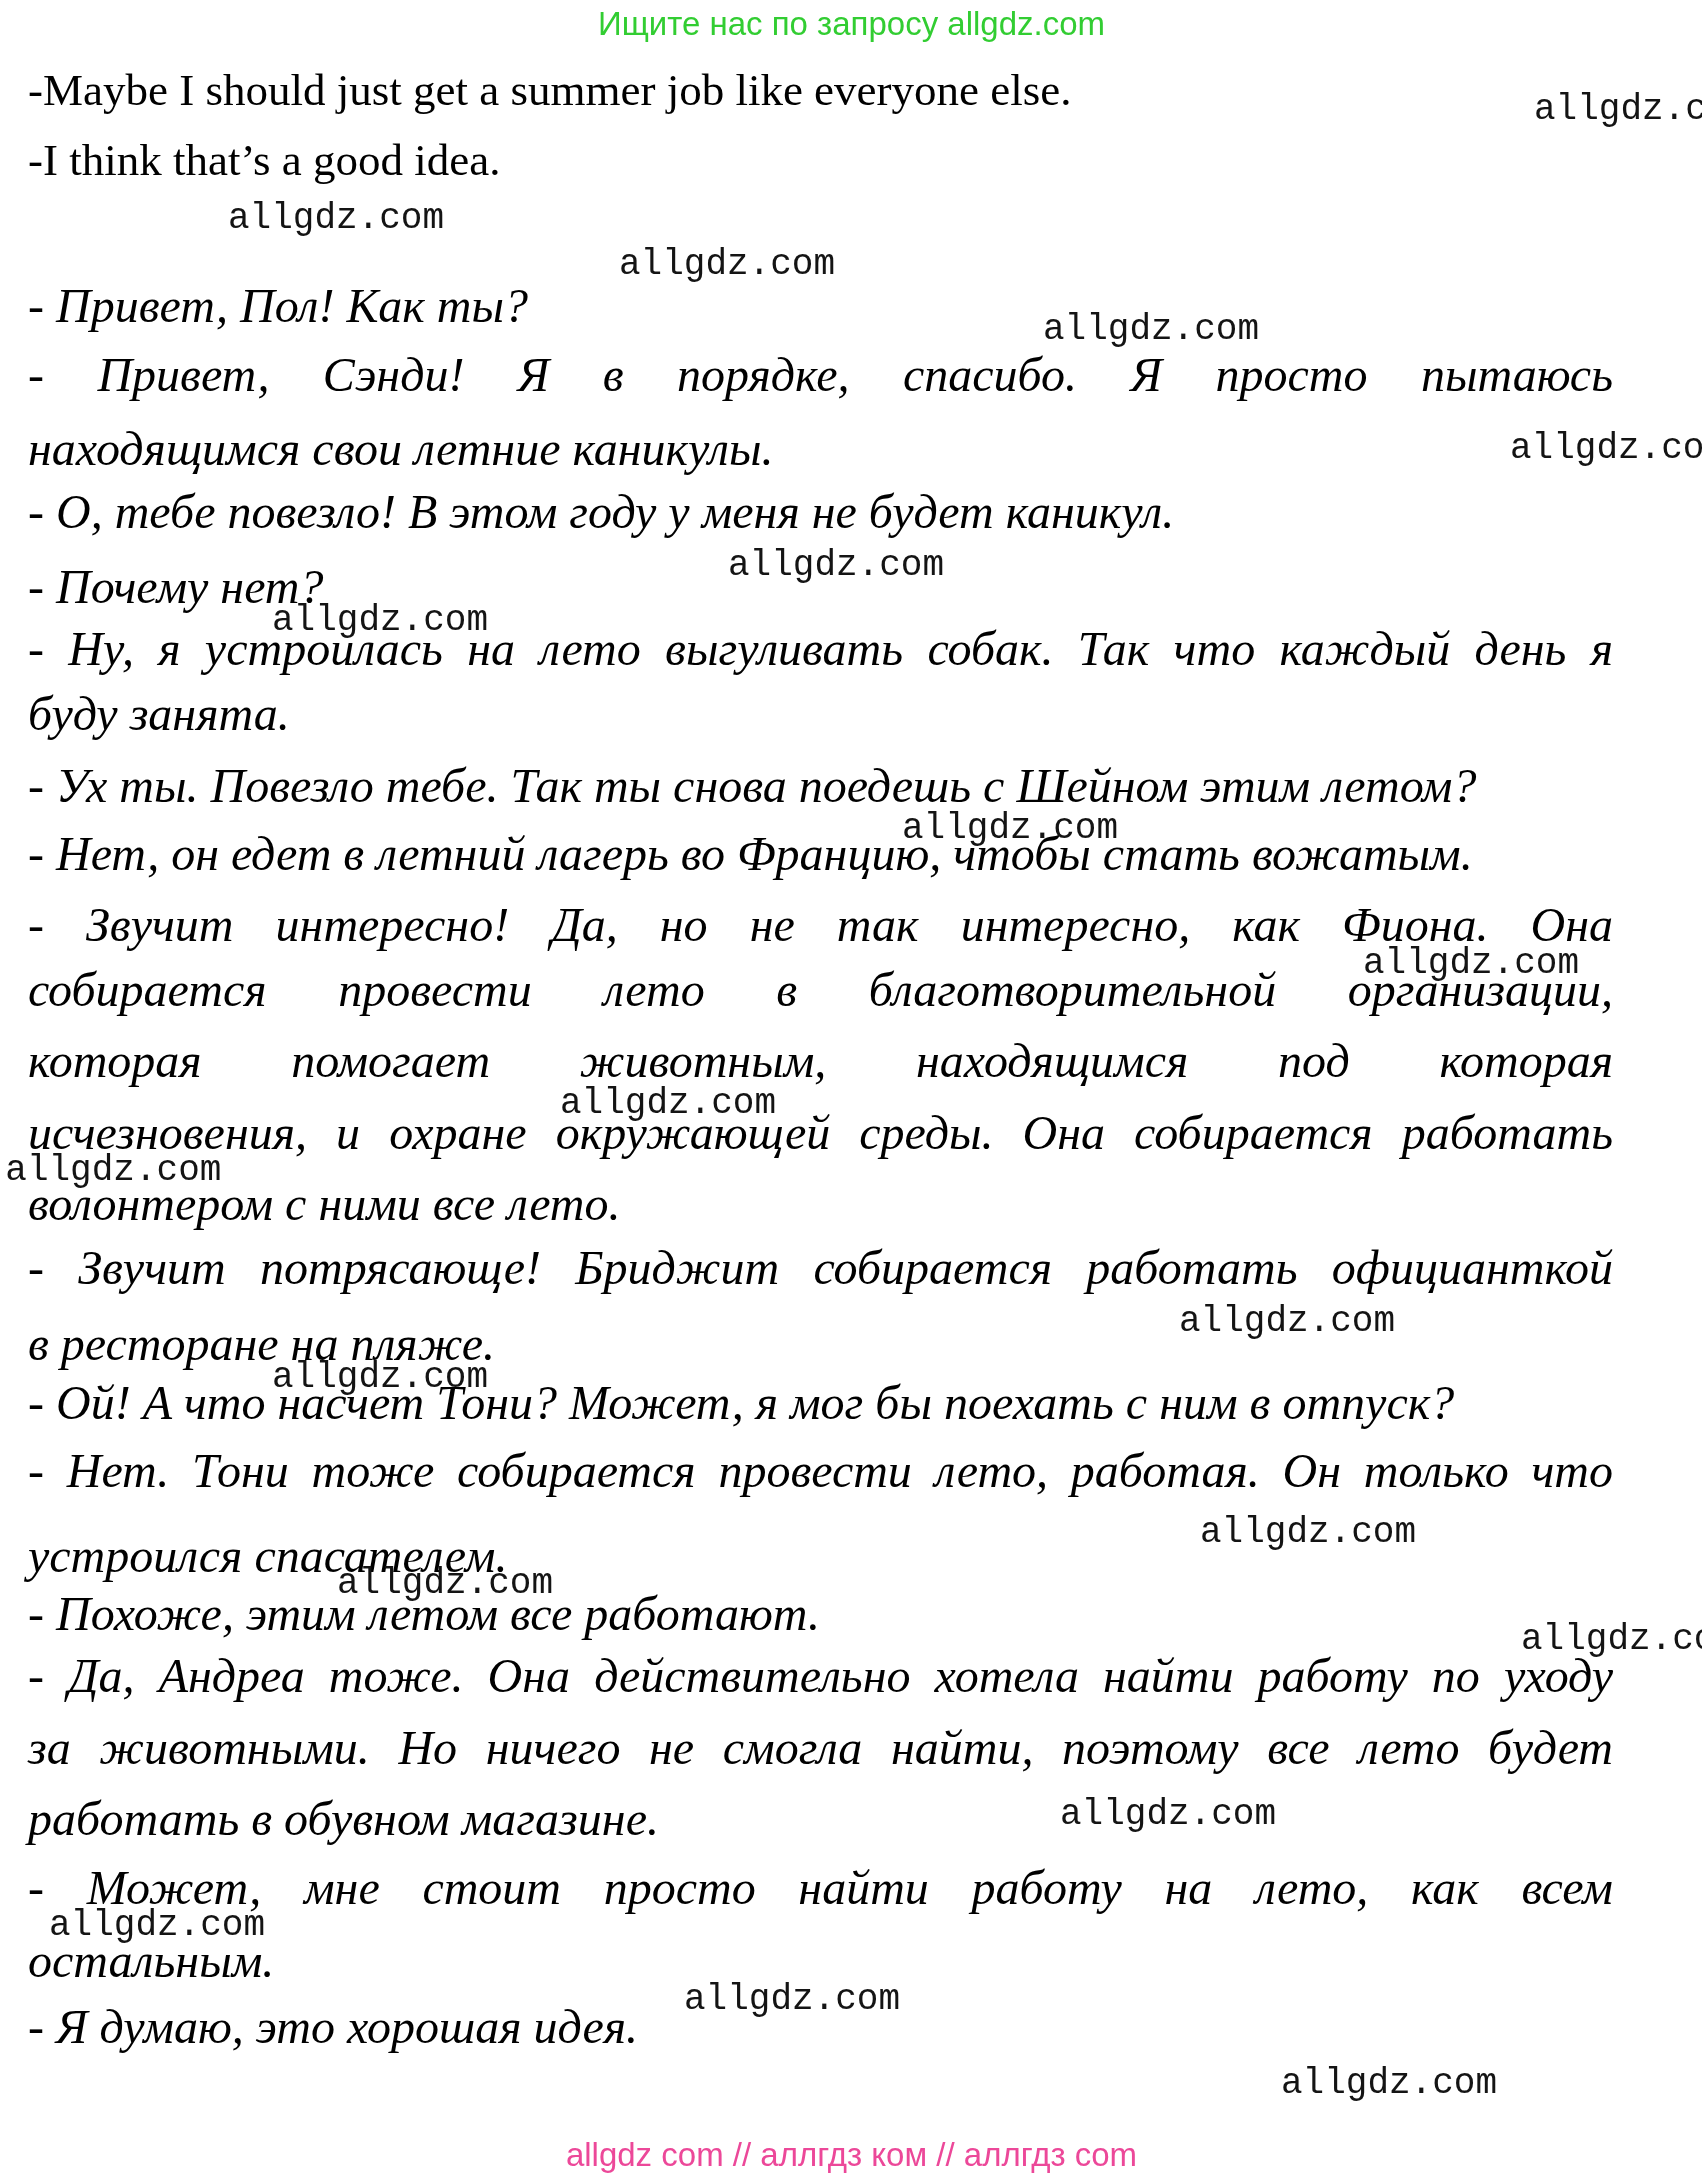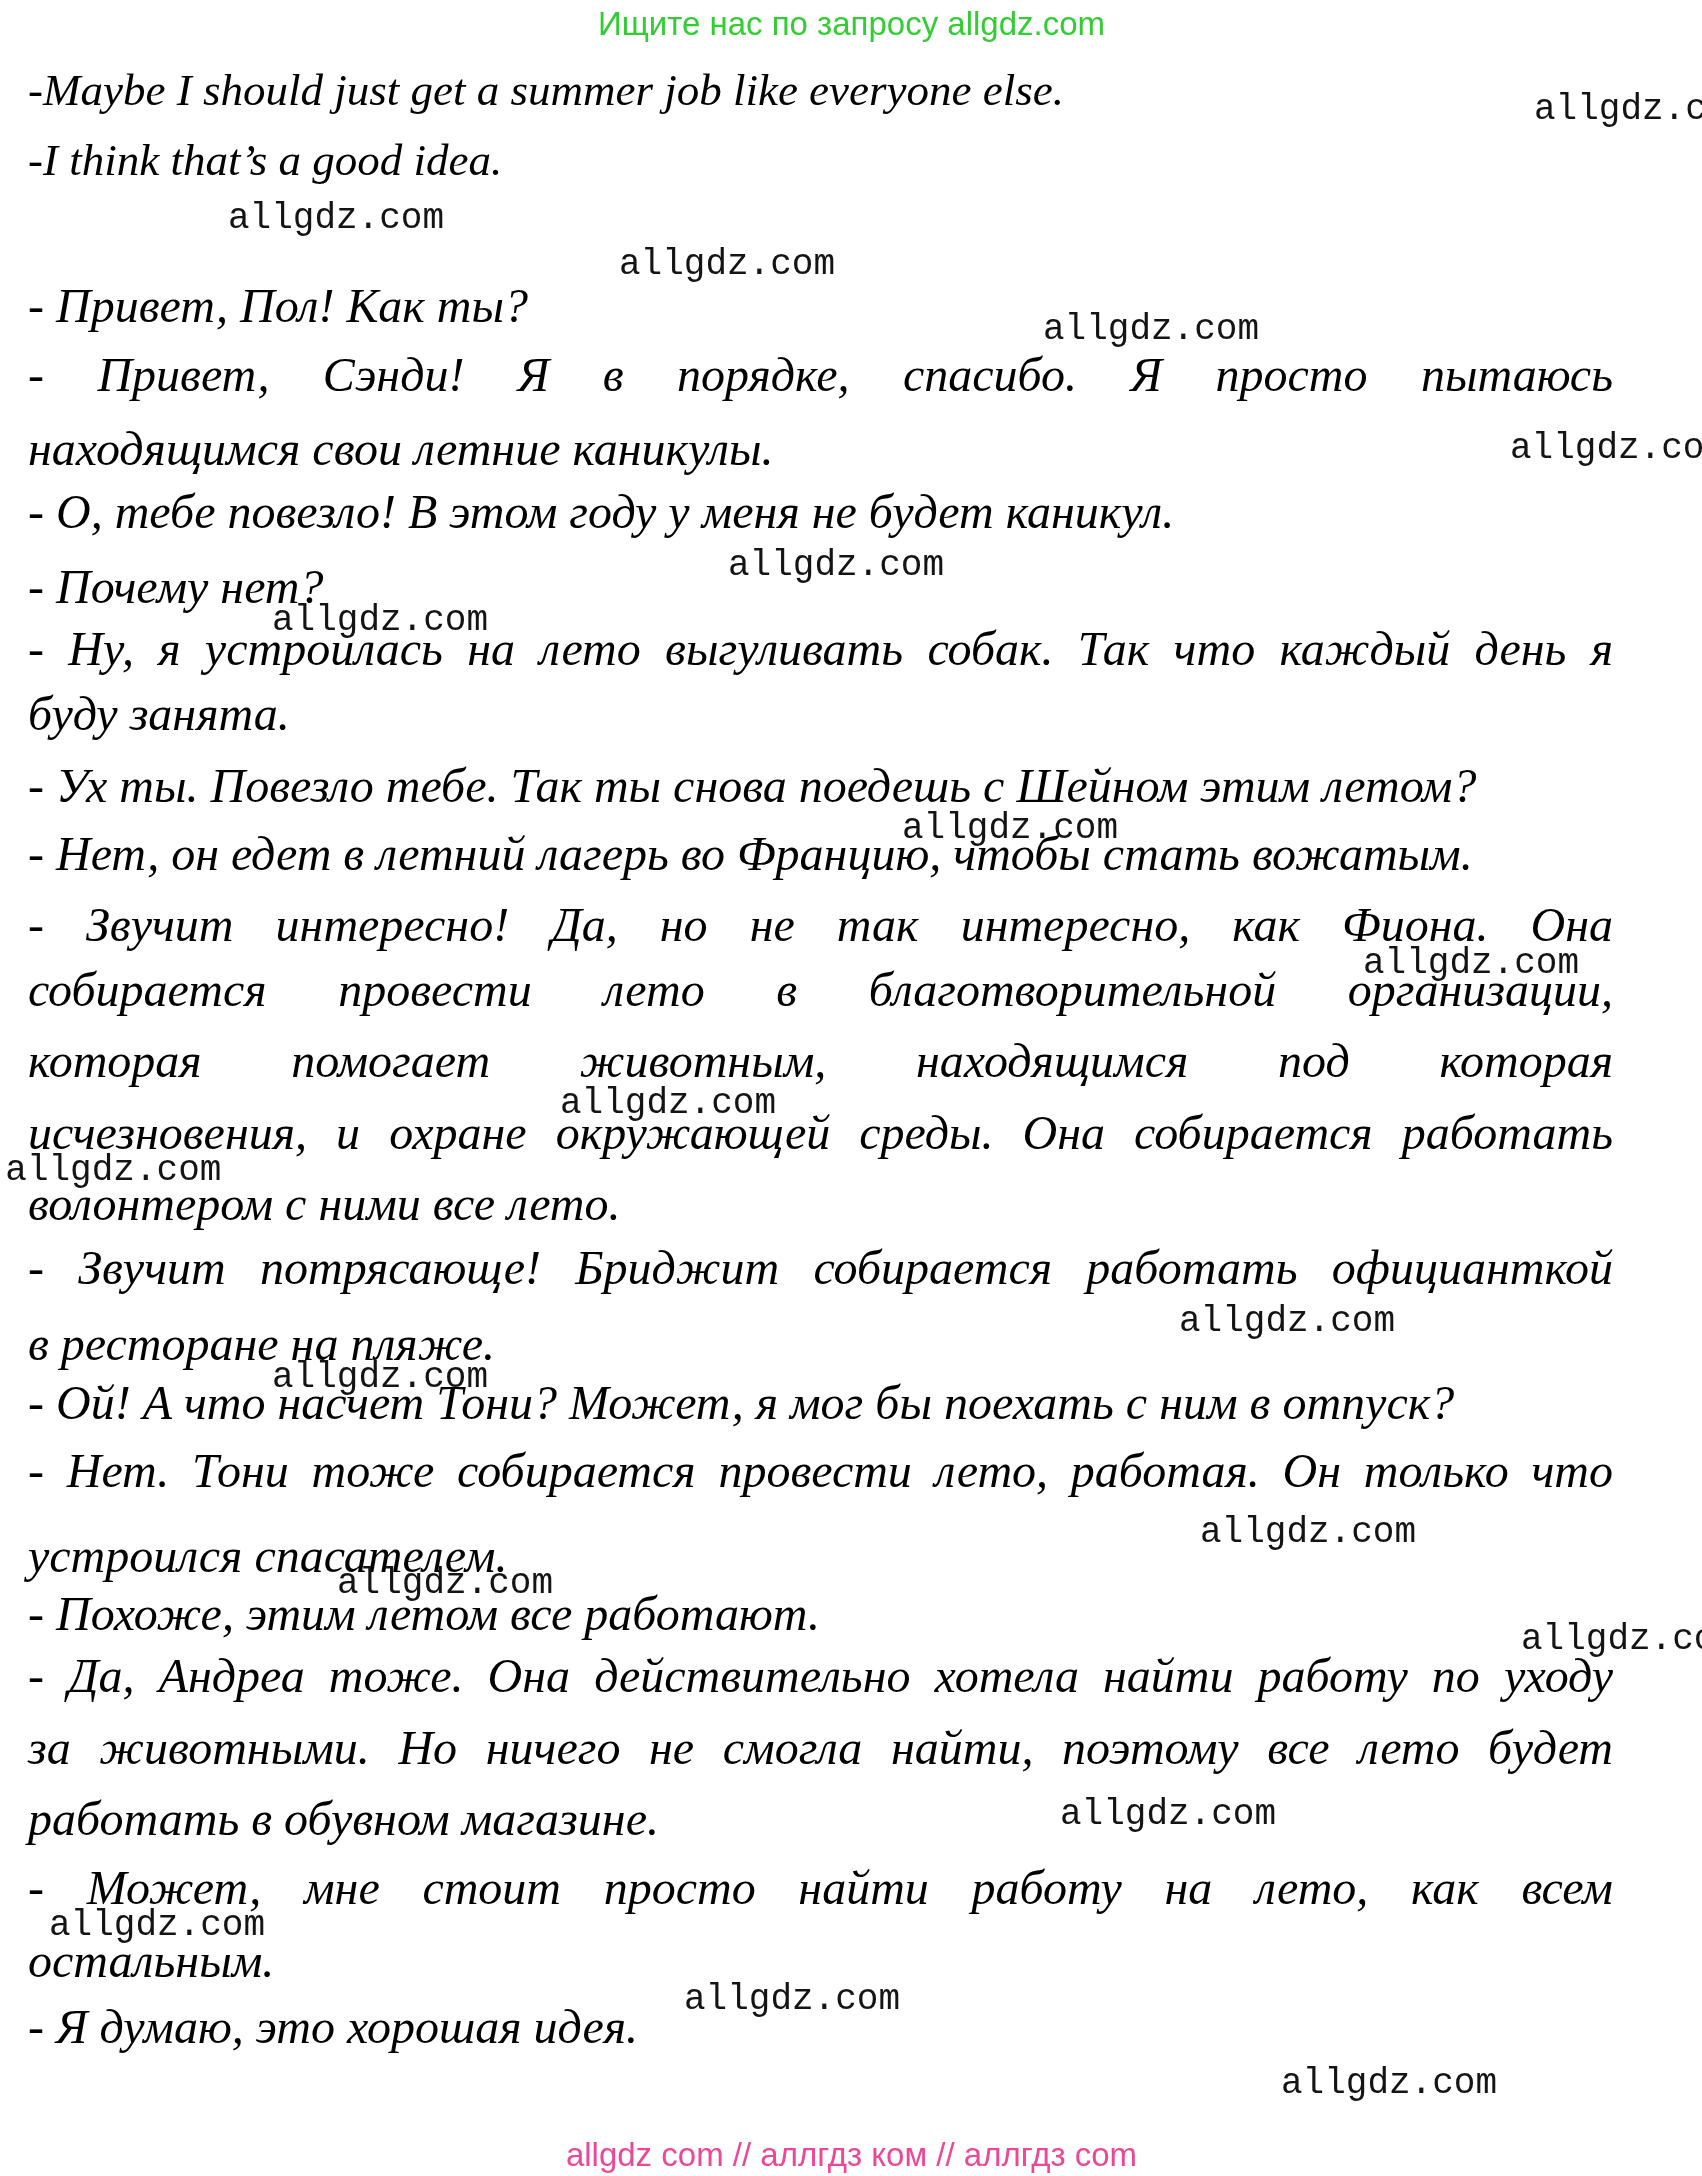--- a/index.html
+++ b/index.html
@@ -20,21 +20,20 @@
   .ftr {
     position: absolute; top: 2135px; left: 0; width: 100%;
     text-align: center;
     font-family: "Liberation Sans", sans-serif;
     font-size: 33px; line-height: 39px;
   }
   .eline {
     position: absolute; left: 28px; width: 1585px;
     font-size: 45px; line-height: 50px;
     white-space: nowrap;
-    font-style: italic;
   }
   .rline {
     position: absolute; left: 28px; width: 1585px;
     font-size: 48px; line-height: 52px;
     font-style: italic;
     white-space: nowrap;
   }
   .rline.j {
     white-space: normal;
     text-align: justify;

